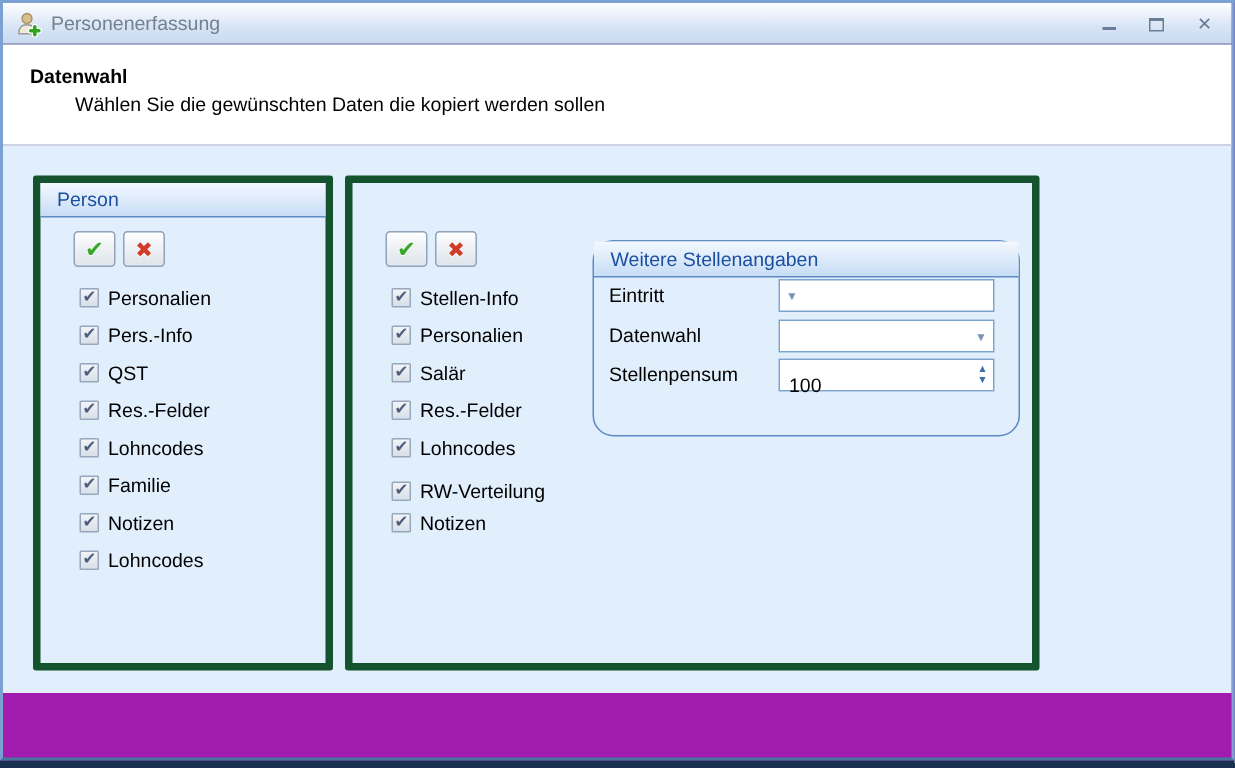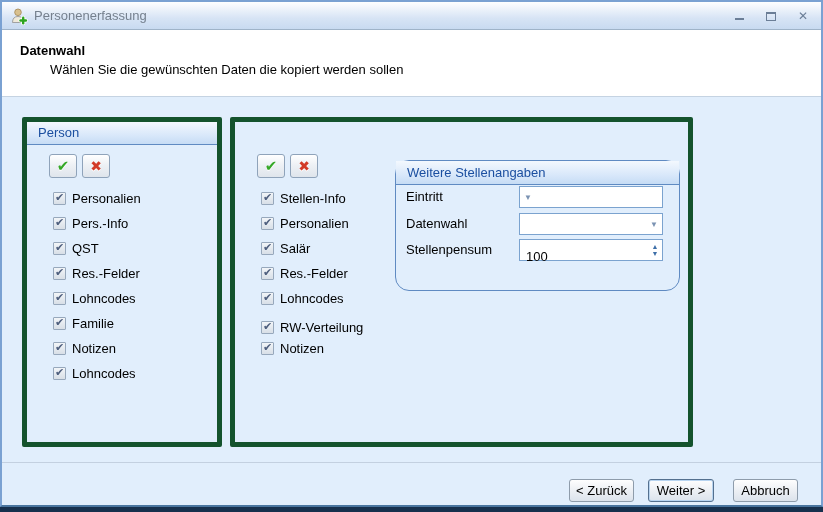--- a/index.html
+++ b/index.html
@@ -245,19 +245,14 @@
               <span>▲</span>
               <span>▼</span>
             </span>
           </div>
         </div>
 
       </div>
     </div>
   </div>
 
-  <div class="footer">
-    <button class="btn" id="btn-back">&lt; Zurück</button>
-    <button class="btn" id="btn-next">Weiter &gt;</button>
-    <button class="btn" id="btn-cancel">Abbruch</button>
-  </div>
 
 </div>
 
 </body></html>

